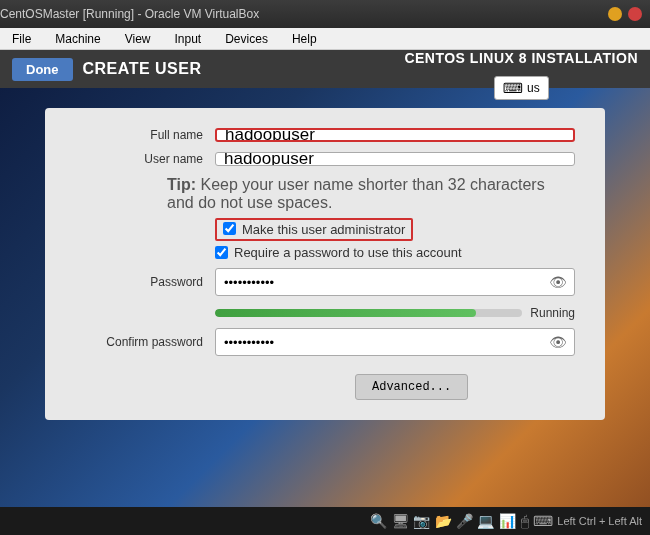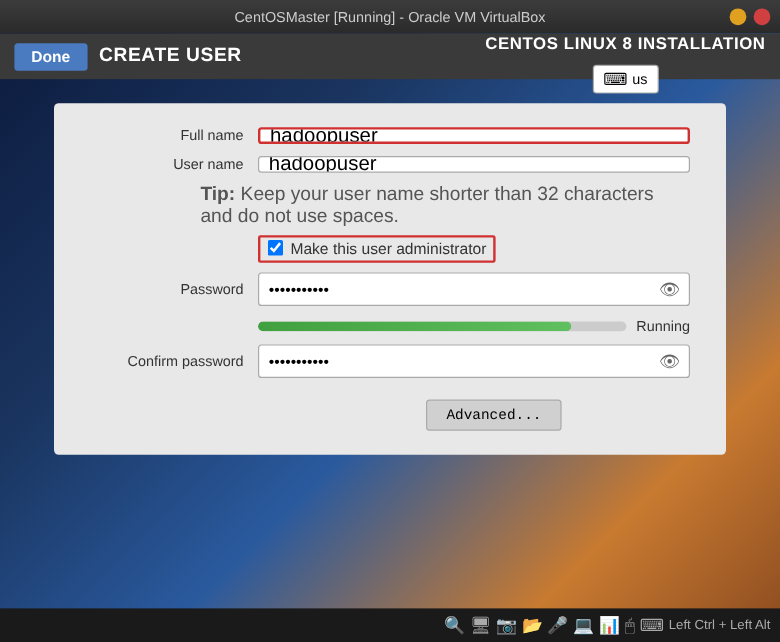--- a/index.html
+++ b/index.html
@@ -30,21 +30,21 @@
       display: flex;
       flex-direction: column;
     }
 
     
     .title-bar {
       background: linear-gradient(180deg, #3c3c3c 0%, #2a2a2a 100%);
       height: 28px;
       display: flex;
       align-items: center;
-      justify-content: center;
+      justify-content: flex-start;
       position: relative;
       flex-shrink: 0;
     }
     .title-bar-text {
       color: #ccc;
       font-size: 12px;
     }
     .title-bar-controls {
       position: absolute;
       right: 8px;
@@ -312,20 +312,28 @@
 <div class="vbox-window">
 
   <div class="title-bar">
     <span class="title-bar-text">CentOSMaster [Running] - Oracle VM VirtualBox</span>
     <div class="title-bar-controls">
       <button class="tb-btn yellow" title="Minimize"></button>
       <button class="tb-btn red" title="Close"></button>
     </div>
   </div>
 
+  <div class="menu-bar">
+    <span class="menu-item">File</span>
+    <span class="menu-item">Machine</span>
+    <span class="menu-item">View</span>
+    <span class="menu-item">Input</span>
+    <span class="menu-item">Devices</span>
+    <span class="menu-item">Help</span>
+  </div>
 
   <div class="vm-screen">
 
     <div class="header-bar">
       <div class="header-left">
         <button class="done-btn">Done</button>
         <span class="create-user-title">CREATE USER</span>
       </div>
       <div class="header-right">
         <span class="centos-title">CENTOS LINUX 8 INSTALLATION</span>
@@ -355,20 +363,26 @@
           <span>Keep your user name shorter than 32 characters and do not use spaces.</span>
         </div>
 
         <div style="margin-left:140px; margin-bottom:4px;">
           <label style="display:inline-flex; align-items:flex-start; border:2px solid #d03030; padding:2px 6px; border-radius:2px; cursor:pointer; font-size:13px; color:#333;">
             <input type="checkbox" checked="" style="margin-right: 6px;">
             <span>Make this user administrator</span>
           </label>
         </div>
 
+        <div class="checkbox-row">
+          <label style="display:flex; align-items:center; cursor:pointer; font-size:13px; color:#333;">
+            <input type="checkbox" checked="" style="margin-right: 6px;">
+            <span>Require a password to use this account</span>
+          </label>
+        </div>
 
         <div class="form-row" style="margin-top:8px;">
           <span class="form-label">Password</span>
           <div class="password-wrapper">
             <input type="password" value="password123" style="">
             <span class="eye-icon">👁</span>
           </div>
         </div>
 
         <div class="strength-bar-row">

